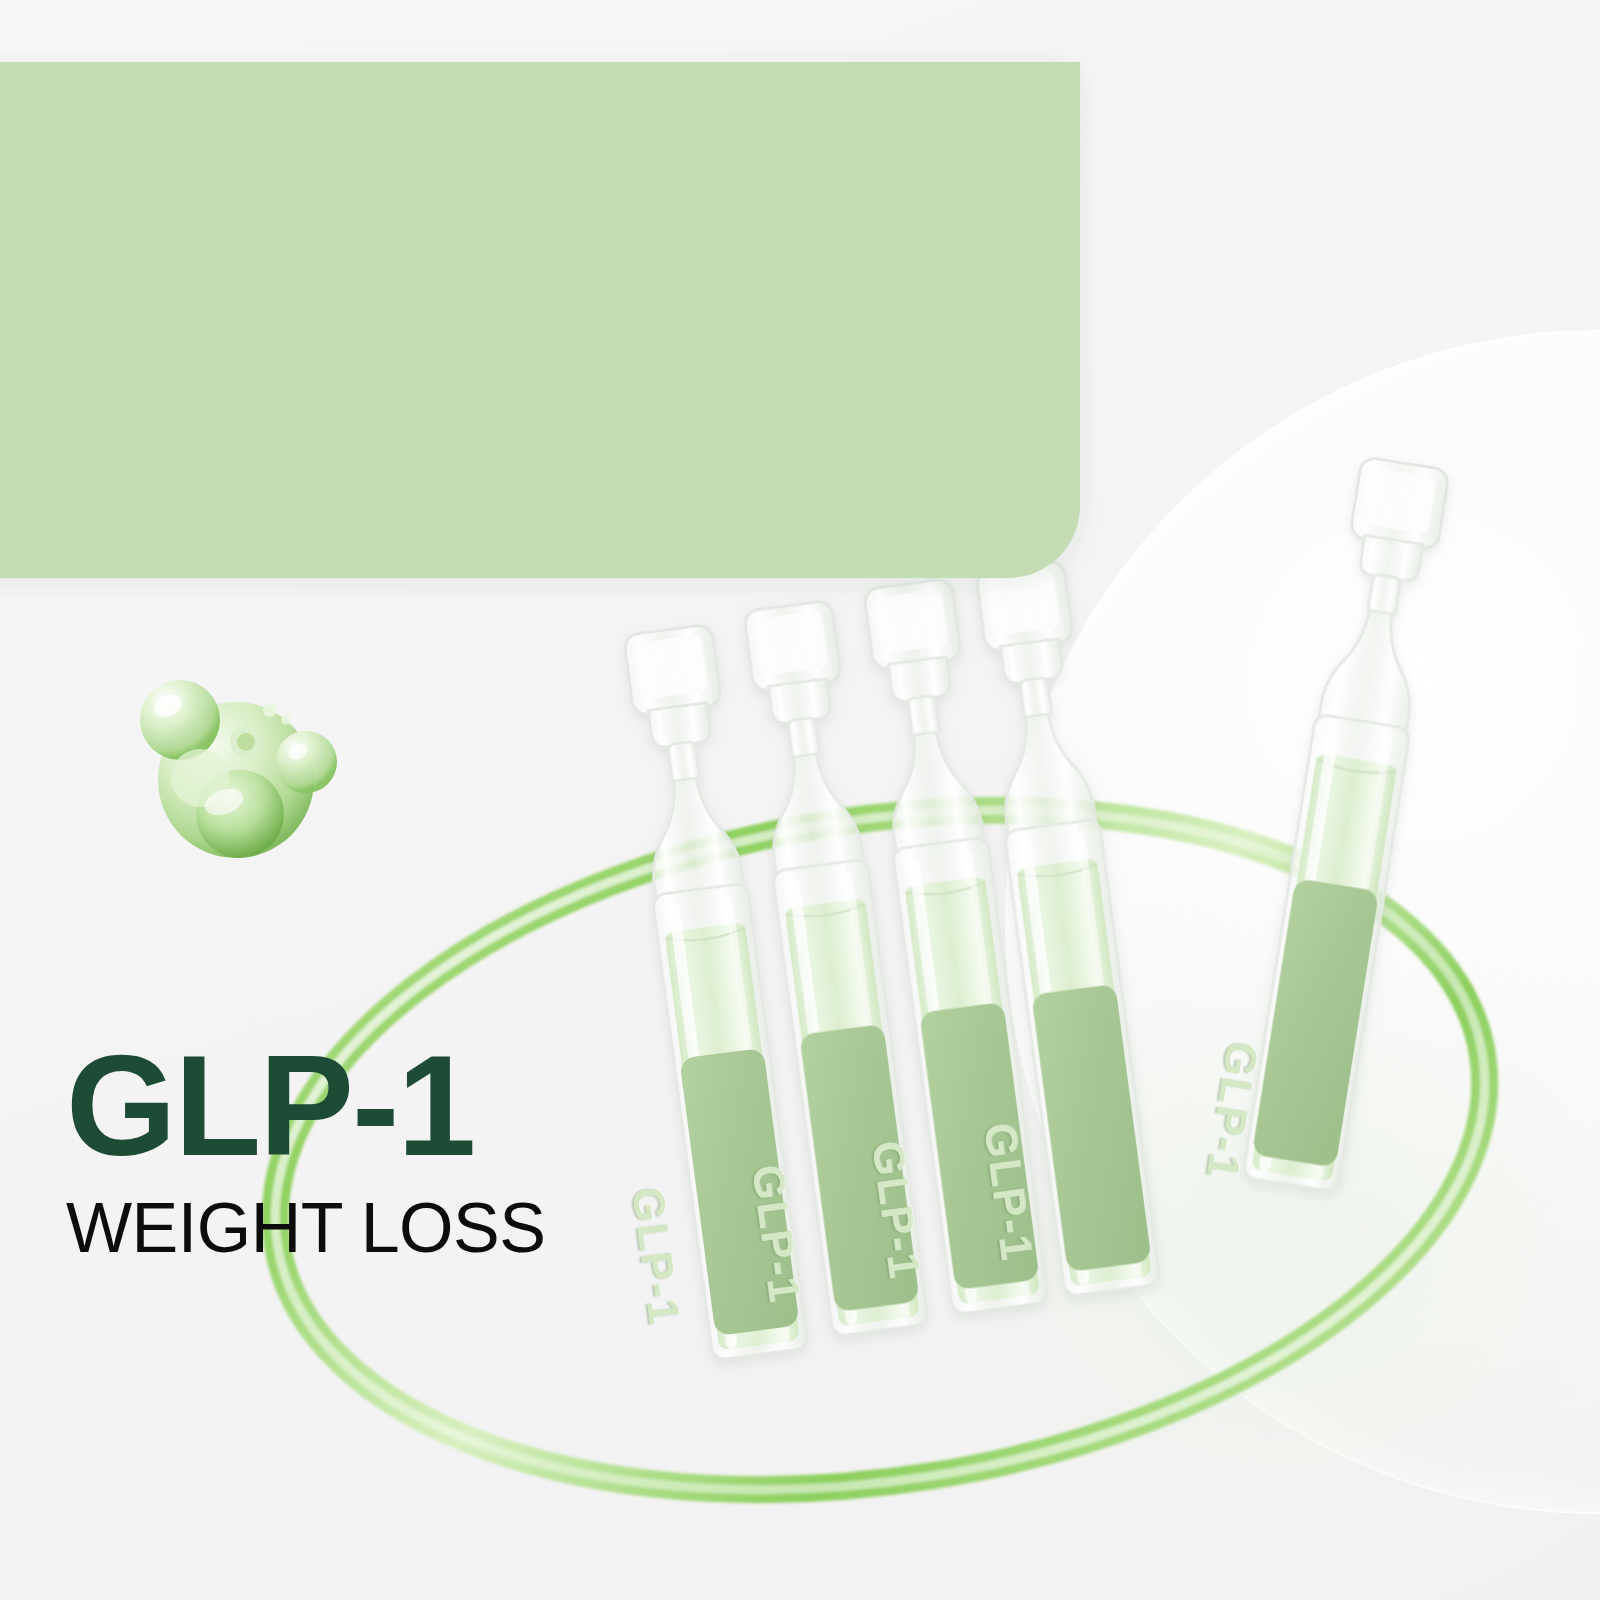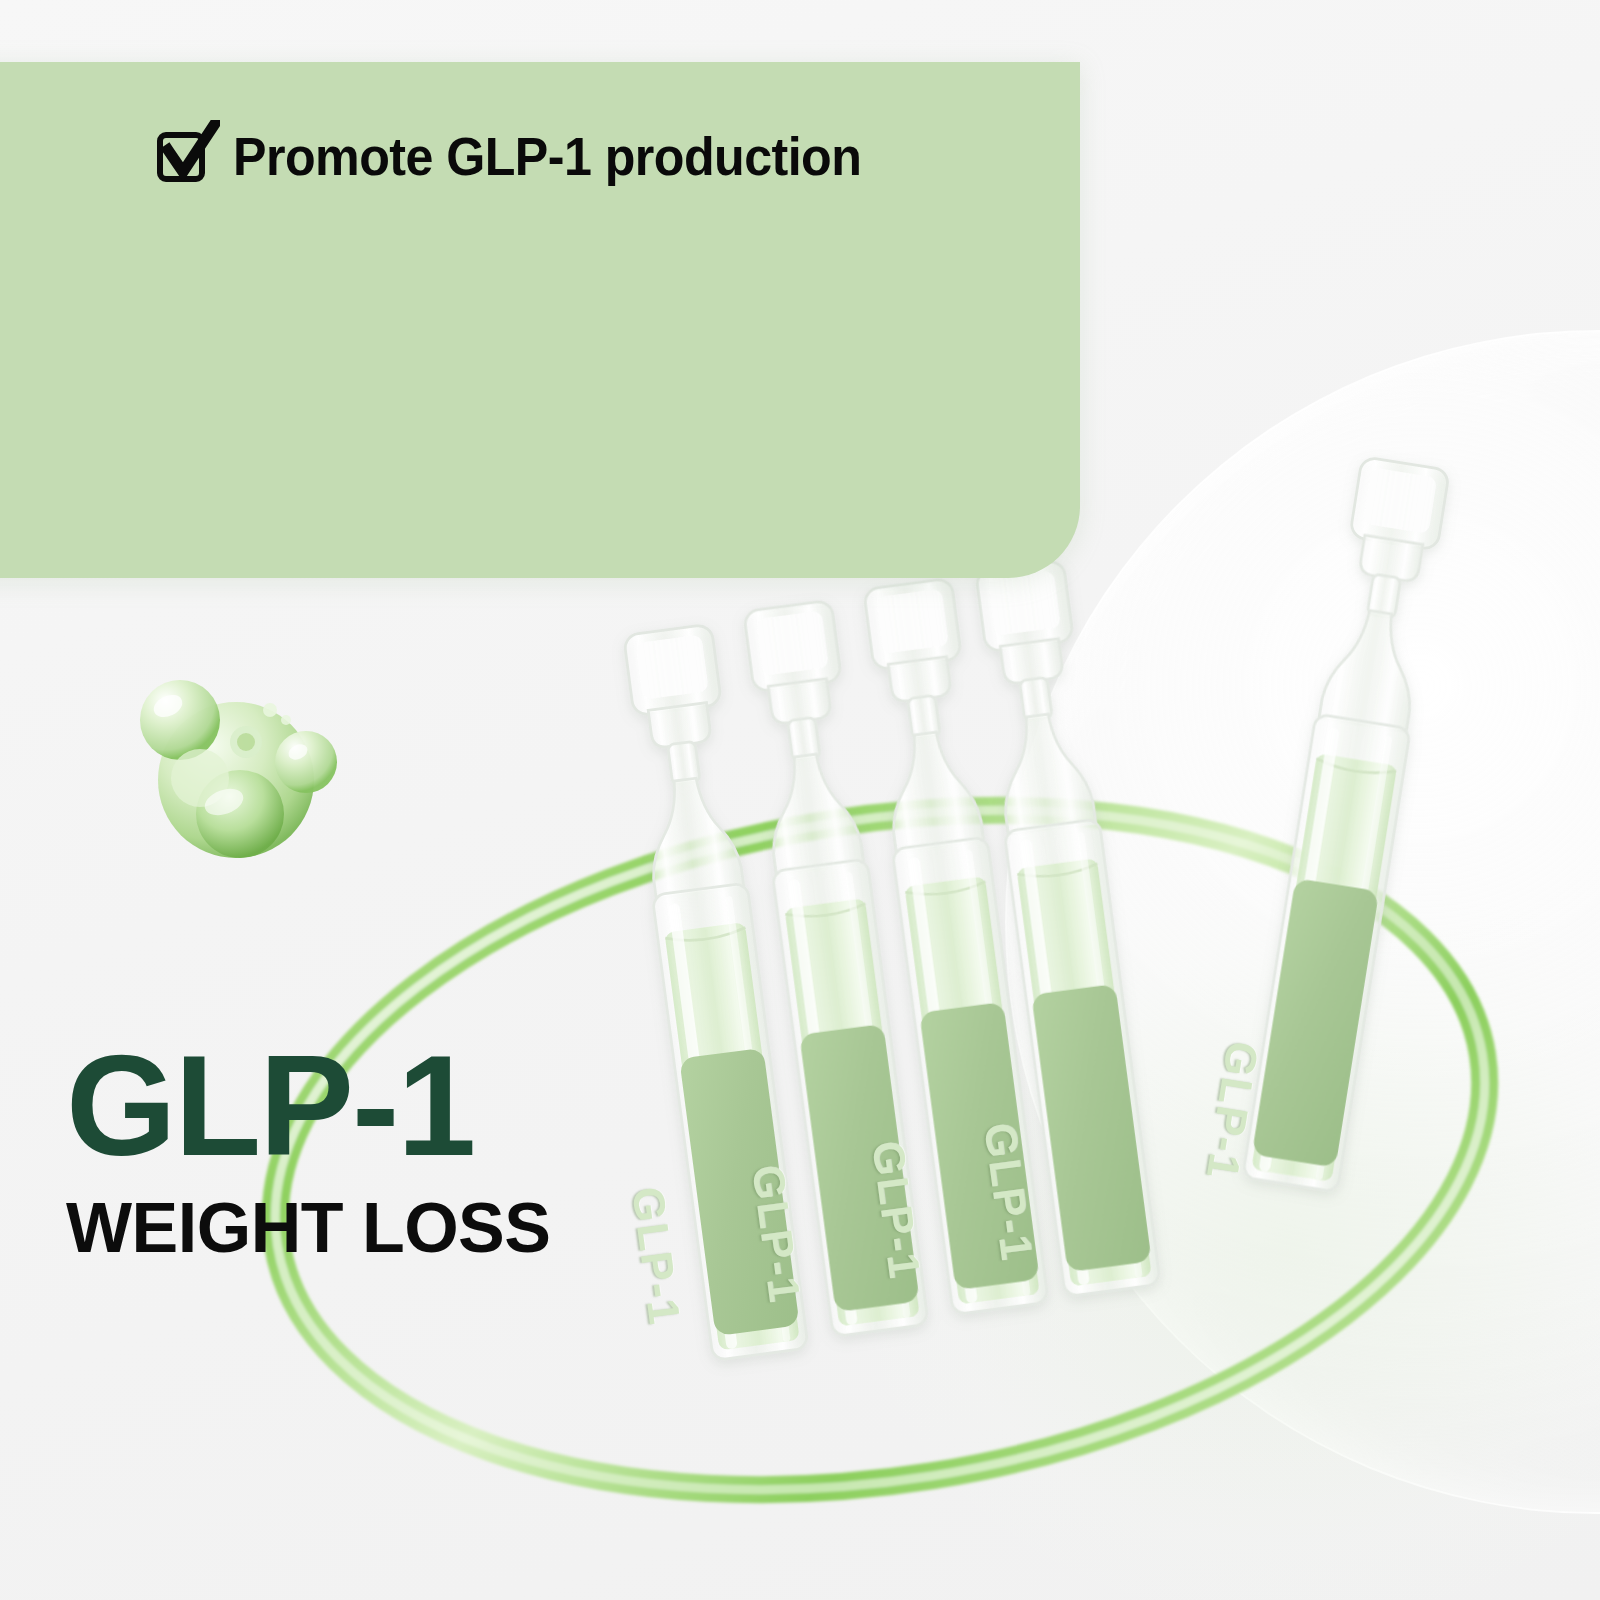--- a/index.html
+++ b/index.html
@@ -123,21 +123,21 @@
     font-size: 142px;
     font-weight: 700;
     color: #1d4b36;
     letter-spacing: -2px;
     line-height: 0.96;
     margin: 0;
   }
   .headline-sub {
     margin-top: 18px;
     font-size: 70px;
-    font-weight: 700;
+    font-weight: 400;
     color: #0c0c0c;
     letter-spacing: -0.5px;
     line-height: 1.04;
   }
   .headline-sub .ln { display: block; }
 
   
   .amp-group {
     position: absolute;
     left: 0; top: 0;
@@ -304,29 +304,20 @@
       <ellipse cx="180" cy="90" rx="10" ry="7" fill="#ffffff" opacity="0.7" transform="rotate(-25 180 90)"></ellipse>
     </svg>
   </div>
 
   <div class="feature-panel">
     <div class="feature-list">
 
 
 
 
-      <div class="feature-row">
-        <span class="check-box">
-          <span class="sq"></span>
-          <svg class="tick" viewBox="0 0 62 62">
-            <path d="M10 30 L25 52 L58 2" fill="none" stroke="#0b0b0b" stroke-width="11" stroke-linecap="square" stroke-linejoin="miter"></path>
-          </svg>
-        </span>
-        <span class="feature-text">Promote GLP-1 production</span>
-      </div>
 
     </div>
   </div>
 
   <div class="headline-block">
     <div class="headline-main">GLP-1</div>
     <div class="headline-sub">
       <span class="ln">WEIGHT LOSS</span>
     </div>
   </div>

